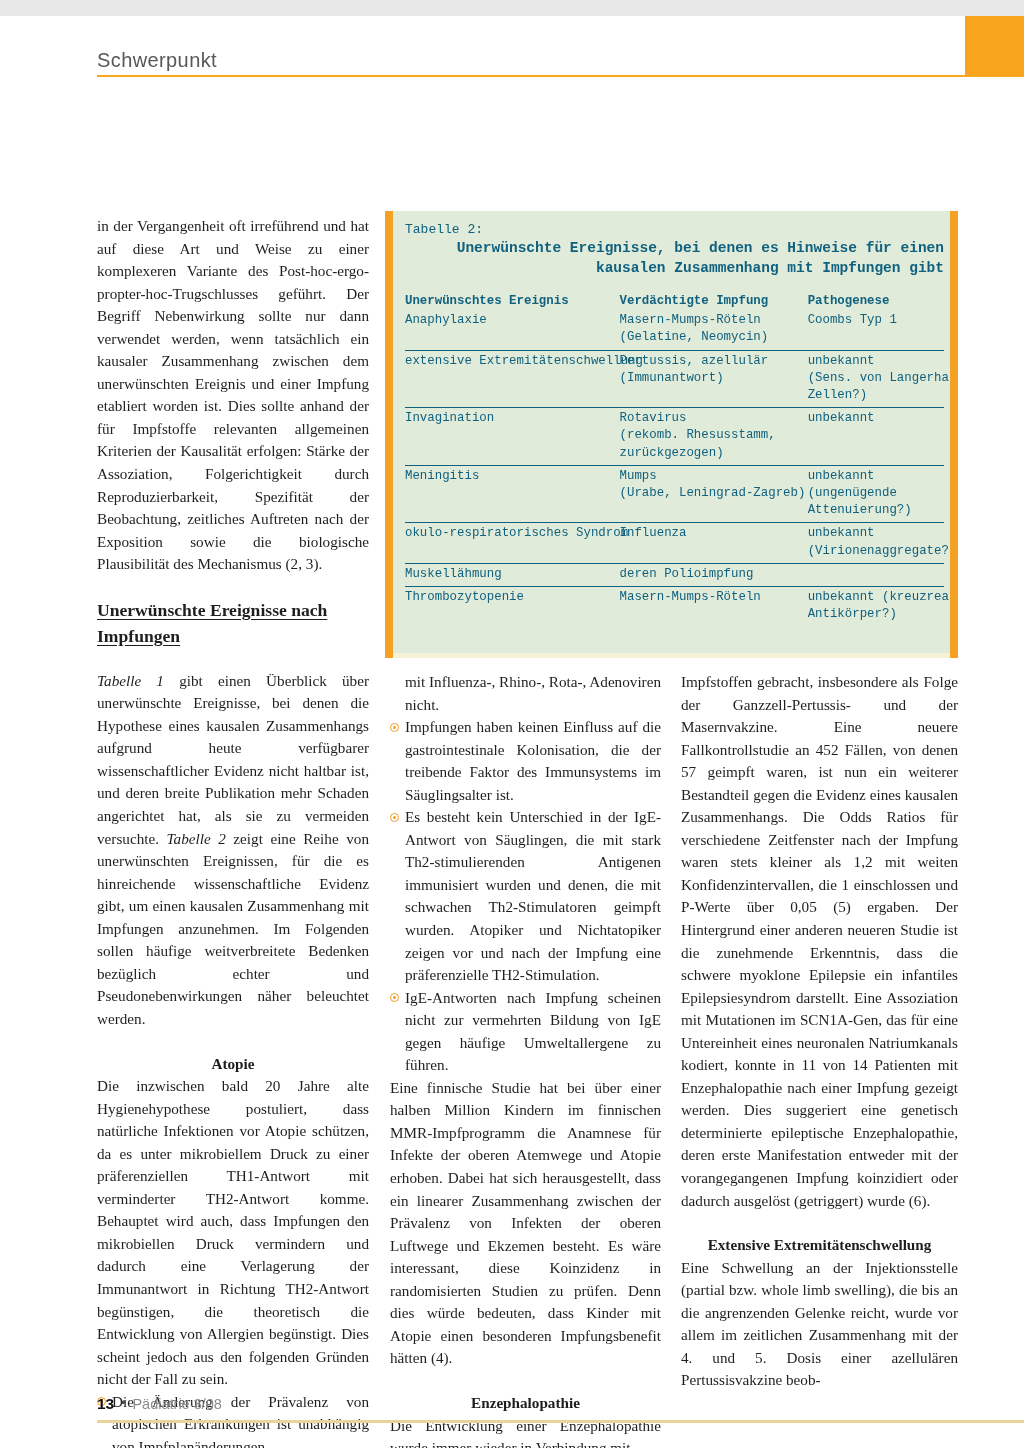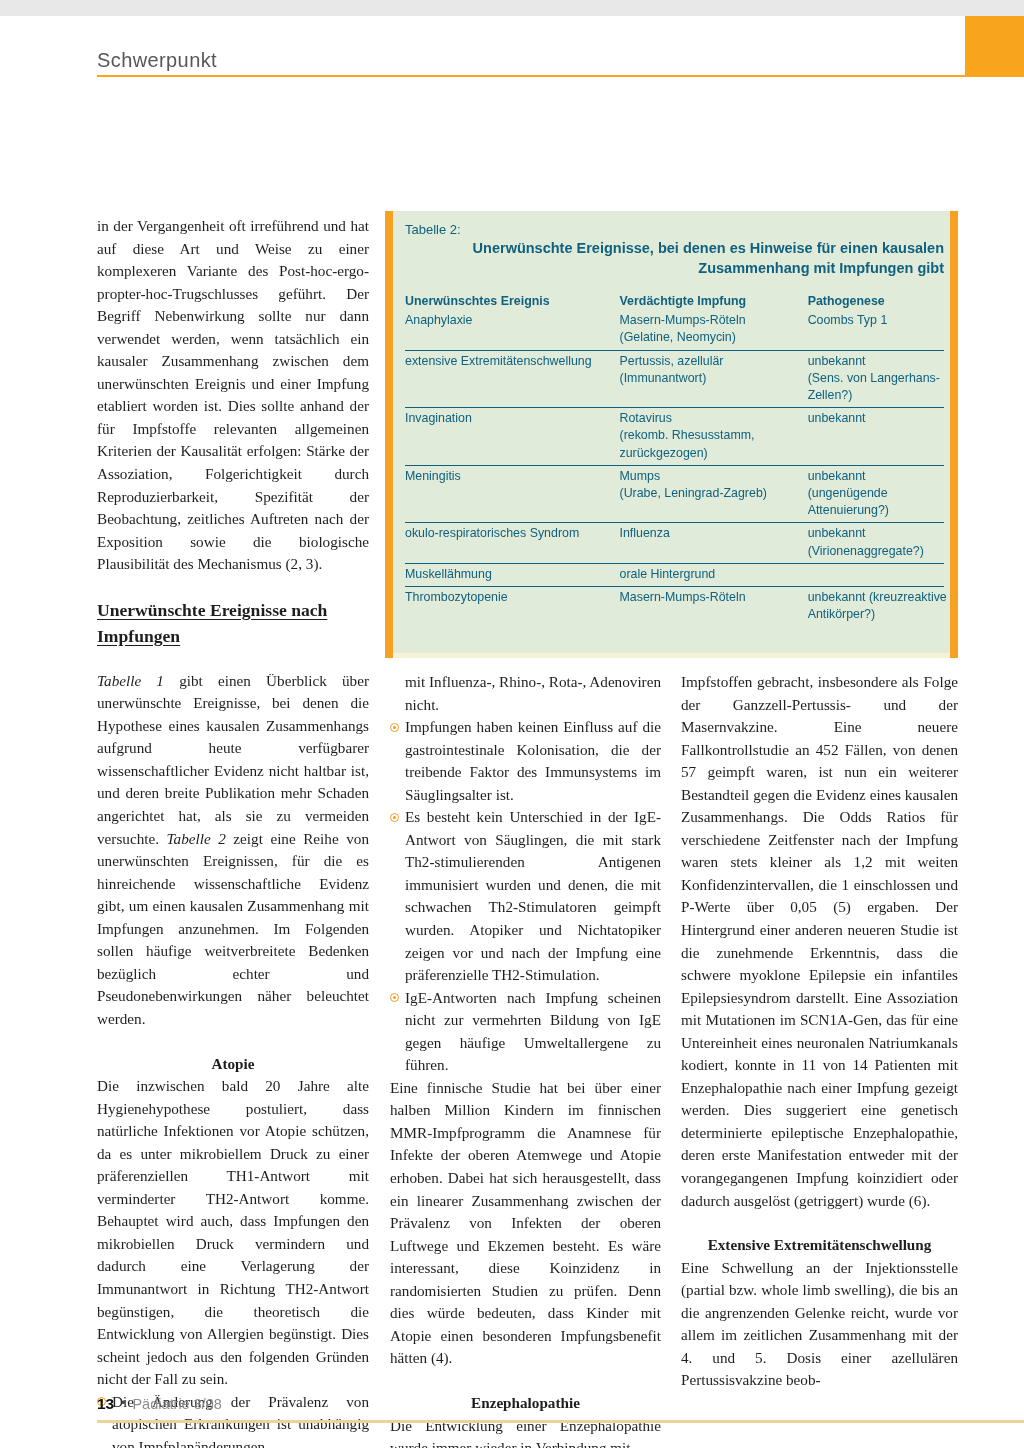--- a/index.html
+++ b/index.html
@@ -30,21 +30,21 @@
     background:#e1ebd9; box-sizing:border-box;
     border-left:8px solid #f5a124; border-right:8px solid #f5a124;
     overflow:hidden;
   }
   .tbottom {
     position:absolute; left:0; right:0; bottom:0; height:5px;
     background:#f6f2d7;
   }
   .tinner {
     padding:9px 6px 0 12px;
-    font-family:Liberation Sans, sans-serif;
+    font-family:Liberation Mono, monospace;
     color:#10617f;
   }
   .tlabel { font-size:13px; line-height:19px; }
   .ttitle { font-size:14.5px; line-height:19.5px; font-weight:bold; margin-bottom:13px;text-align:right; }
   .tgrid  { font-size:12.4px; }
   .trow {
     display:grid; grid-template-columns:39.8% 34.9% 25.3%;
     line-height:17.2px; padding:2px 0 3px;
   }
   .trow.sep { border-bottom:1px solid #10617f; }
@@ -181,21 +181,21 @@
             <div class="tcell">
               <div>unbekannt</div>
               <div>(Virionenaggregate?)</div>
             </div>
           </div>
           <div class="trow sep">
             <div class="tcell">
               <div>Muskellähmung</div>
             </div>
             <div class="tcell">
-              <div>orale Hintergrund</div>
+              <div>deren Polioimpfung</div>
             </div>
           </div>
           <div class="trow">
             <div class="tcell">
               <div>Thrombozytopenie</div>
             </div>
             <div class="tcell">
               <div>Masern-Mumps-Röteln</div>
             </div>
             <div class="tcell">

